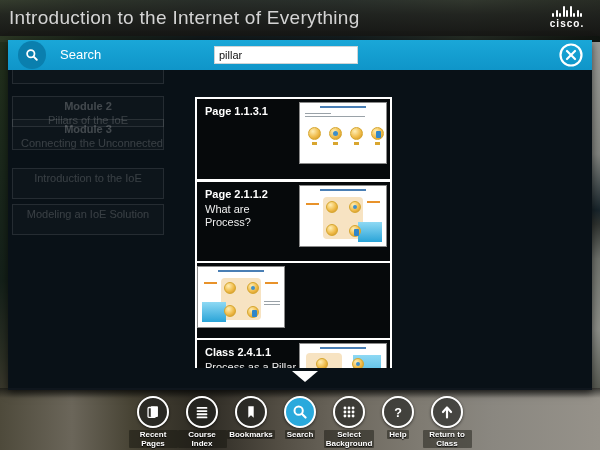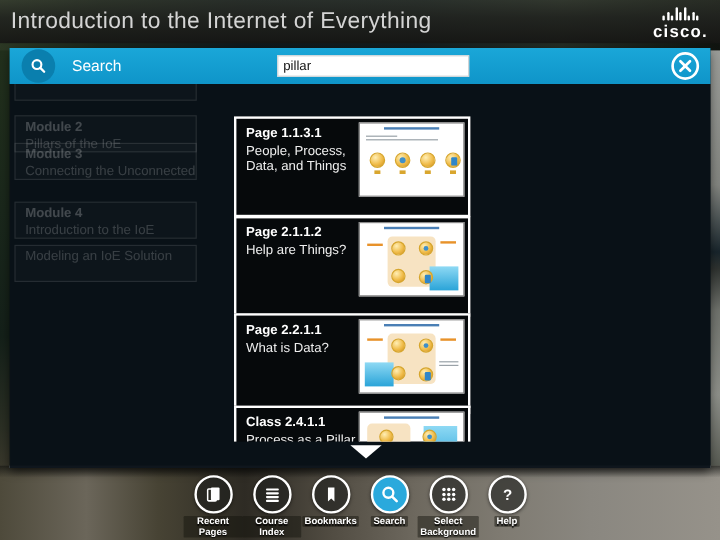--- a/index.html
+++ b/index.html
@@ -19,39 +19,39 @@
     background:linear-gradient(180deg, rgba(10,12,10,0.65), rgba(10,12,10,0)); }
 
   
   .header { position:absolute; top:0; left:0; right:0; height:36px;
     background:linear-gradient(180deg, rgba(60,64,54,0.55), rgba(34,36,32,0.88) 40%, rgba(22,22,20,0.92));
     display:flex; align-items:center; }
   .header-title { color:#d4d4d4; font-size:19px; font-weight:normal; letter-spacing:0.3px; padding-left:9px; }
   .cisco-logo { position:absolute; right:9px; top:5px; width:48px; text-align:center; }
   .cisco-bars { display:flex; align-items:flex-end; justify-content:center; gap:1.5px; height:12px; }
   .cisco-bars span { width:2px; background:#fff; display:block; border-radius:1px; }
-  .cisco-word { color:#fff; font-size:14px; font-weight:bold; letter-spacing:1px; margin-top:1px; }
+  .cisco-word { color:#fff; font-size:10px; font-weight:bold; letter-spacing:1px; margin-top:1px; }
 
   
   .overlay-panel { position:absolute; left:8px; top:40px; width:584px; height:350px;
     box-shadow:0 3px 8px rgba(0,0,0,0.6); border-bottom:2px solid #97a1a5; }
 
   .search-bar { position:relative; height:30px; background:linear-gradient(180deg,#1aa7d8,#0f95c9); }
   .search-circle { position:absolute; left:10px; top:1px; width:28px; height:28px; border-radius:50%;
     background:#0a7fae; display:flex; align-items:center; justify-content:center; }
   .search-bar-label { position:absolute; left:52px; top:0; line-height:30px; color:#fff; font-size:13px; }
-  .search-input { position:absolute; left:223px; top:6px; width:160px; height:18px; background:#fff;
+  .search-input { position:absolute; left:206px; top:6px; width:144px; height:18px; background:#fff;
     border:1px solid #cfd4d6; font-size:11px; padding:0 4px; color:#111; font-family:"Liberation Sans",sans-serif; }
   .close-btn { position:absolute; right:8px; top:2px; width:26px; height:26px; cursor:pointer; }
 
   .panel-body { position:relative; height:320px; background:rgba(9,17,23,0.96); overflow:hidden; }
 
   
   .module-box { position:absolute; left:4px; width:152px; height:31px; padding:2px 8px;
-    border:1px solid rgba(255,255,255,0.10); background:rgba(255,255,255,0.02); overflow:hidden; }
+    border:1px solid rgba(255,255,255,0.10); background:rgba(255,255,255,0.02); overflow:hidden;text-align:center; }
   .module-box .m-title { font-size:11px; line-height:14px; font-weight:bold; color:rgba(255,255,255,0.22); }
   .module-box .m-sub   { font-size:11px; line-height:14px; color:rgba(255,255,255,0.18); white-space:nowrap; }
 
   
   .result-item { position:absolute; left:187px; width:197px; height:84px; display:flex;
     background:#06090b; border:2px solid #fff; }
   .result-item.clipped { height:30px; border-bottom:none; overflow:hidden; }
   .result-text { flex:1; padding:6px 2px 4px 8px; }
   .result-page { color:#fff; font-size:11px; font-weight:bold; margin-bottom:3px; }
   .result-title { color:#eee; font-size:11px; line-height:13px; }
@@ -139,70 +139,64 @@
       </div>
       <div class="module-box" style="top:26px">
         <div class="m-title">Module 2</div>
         <div class="m-sub">Pillars of the IoE</div>
       </div>
       <div class="module-box" style="top:49px">
         <div class="m-title">Module 3</div>
         <div class="m-sub">Connecting the Unconnected</div>
       </div>
       <div class="module-box" style="top:98px">
-        <div class="m-title">Module 4</div>
         <div class="m-sub">Introduction to the IoE</div>
       </div>
       <div class="module-box" style="top:134px">
         <div class="m-sub">Modeling an IoE Solution</div>
       </div>
 
       <div class="result-item" style="top:27px">
         <div class="result-text">
           <div class="result-page">Page 1.1.3.1</div>
-          <div class="result-title">People, Process, Data, and Things</div>
         </div>
         <div class="thumb">
           <div class="t-title"></div>
           <div class="t-line" style="top:10px; left:5px; width:26px"></div>
           <div class="t-line" style="top:13px; left:5px; width:60px"></div>
           <div class="gold" style="left:8px; top:24px"></div>
           <div class="gold blue-core" style="left:29px; top:24px"></div>
           <div class="gold" style="left:50px; top:24px"></div>
           <div class="gold phone-core" style="left:71px; top:24px"></div>
           <div class="tag" style="left:12px; top:39px"></div>
           <div class="tag" style="left:33px; top:39px"></div>
           <div class="tag" style="left:54px; top:39px"></div>
           <div class="tag" style="left:75px; top:39px"></div>
         </div>
       </div>
 
       <div class="result-item" style="top:110px">
         <div class="result-text">
           <div class="result-page">Page 2.1.1.2</div>
-          <div class="result-title">Help are Things?</div>
+          <div class="result-title">What are Process?</div>
         </div>
         <div class="thumb">
           <div class="t-title"></div>
           <div class="tan" style="left:23px; top:11px; width:40px; height:42px"></div>
           <div class="mini-lab" style="left:6px; top:17px"></div>
           <div class="mini-lab" style="right:6px; top:15px"></div>
           <div class="hl-box" style="right:4px; bottom:4px; width:24px; height:20px"></div>
           <div class="gold small" style="left:26px; top:15px"></div>
           <div class="gold small blue-core" style="left:49px; top:15px"></div>
           <div class="gold small" style="left:26px; top:38px"></div>
           <div class="gold small phone-core" style="left:49px; top:39px"></div>
         </div>
       </div>
 
       <div class="result-item" style="top:191px">
-        <div class="result-text">
-          <div class="result-page">Page 2.2.1.1</div>
-          <div class="result-title">What is Data?</div>
-        </div>
         <div class="thumb">
           <div class="t-title"></div>
           <div class="tan" style="left:23px; top:11px; width:40px; height:42px"></div>
           <div class="mini-lab" style="left:6px; top:15px"></div>
           <div class="mini-lab" style="right:6px; top:15px"></div>
           <div class="t-line" style="top:34px; right:4px; width:16px"></div>
           <div class="t-line" style="top:37px; right:4px; width:16px"></div>
           <div class="hl-box" style="left:4px; bottom:5px; width:24px; height:20px"></div>
           <div class="gold small" style="left:26px; top:15px"></div>
           <div class="gold small blue-core" style="left:49px; top:15px"></div>
@@ -293,15 +287,24 @@
 
     <div class="tb-item">
       <div class="tb-circle">
         <svg width="18" height="18" viewBox="0 0 20 20">
           <text x="10" y="15" text-anchor="middle" font-family="Liberation Sans, sans-serif" font-size="14" font-weight="bold" fill="#fff">?</text>
         </svg>
       </div>
       <div class="tb-label">Help</div>
     </div>
 
+    <div class="tb-item">
+      <div class="tb-circle">
+        <svg width="18" height="18" viewBox="0 0 20 20">
+          <line x1="10" y1="16" x2="10" y2="6" stroke="#fff" stroke-width="2.4" stroke-linecap="round"></line>
+          <path d="M5.5 10 L10 5 L14.5 10" fill="none" stroke="#fff" stroke-width="2.4" stroke-linecap="round" stroke-linejoin="round"></path>
+        </svg>
+      </div>
+      <div class="tb-label">Return to Class</div>
+    </div>
 
   </div>
 </div>
 
 </body></html>

